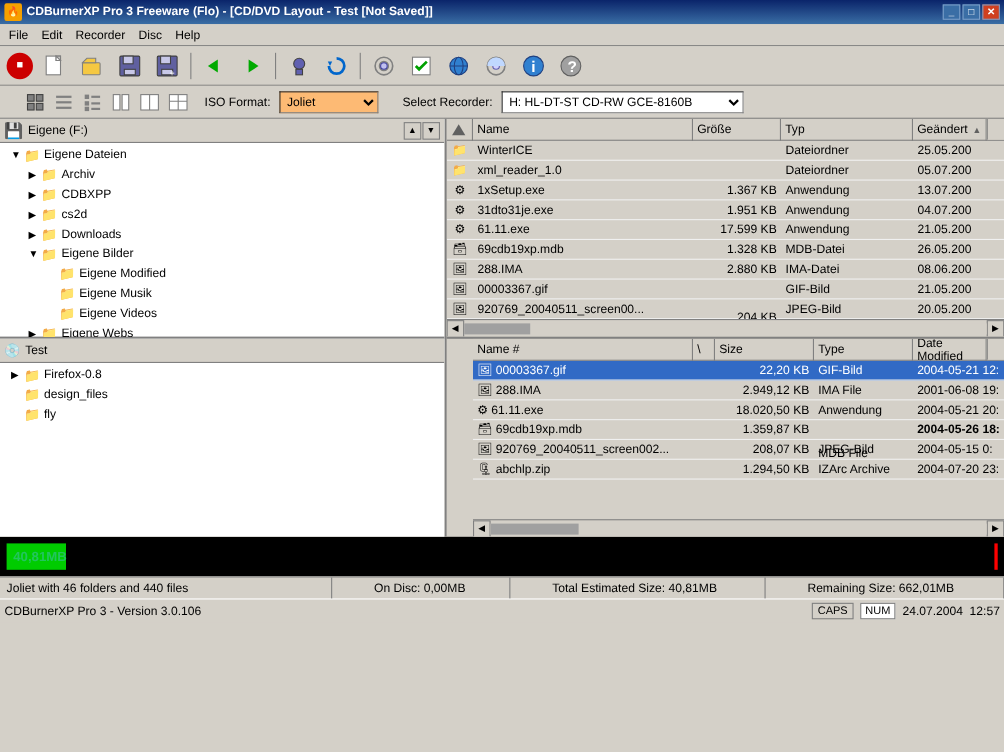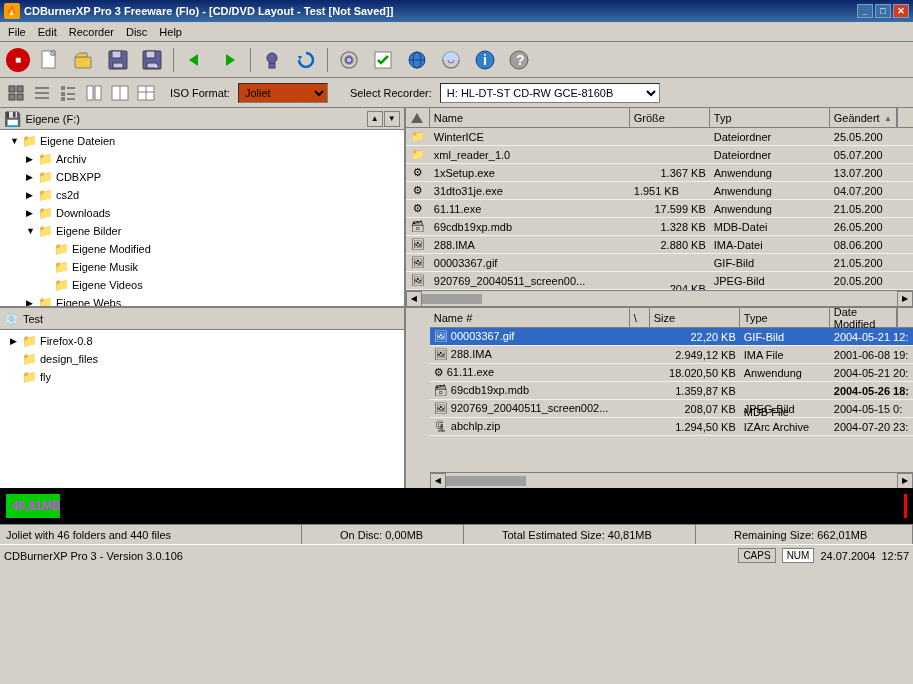--- a/index.html
+++ b/index.html
@@ -61,21 +61,21 @@
     }
     .tb-stop { background: #c00020; border-radius: 50%; width: 28px; height: 28px; display: flex; align-items: center; justify-content: center; }
     .tb-sep { width: 1px; height: 24px; background: #808080; margin: 0 3px; }
 
     
     .toolbar2 {
       background: #d4d0c8;
       height: 30px;
       display: flex;
       align-items: center;
-      padding: 2px 4px;
+      padding: 2px 20px;
       gap: 2px;
       border-bottom: 1px solid #808080;
     }
     .tb2-btn {
       width: 24px; height: 24px;
       display: flex; align-items: center; justify-content: center;
       border: 1px solid transparent;
       cursor: pointer;
       font-size: 11px;
     }
@@ -83,21 +83,21 @@
     
     .iso-section {
       display: flex;
       align-items: center;
       gap: 8px;
       margin-left: 10px;
     }
     .iso-select {
       height: 20px;
       border: 1px inset #808080;
-      background: #c2410c;
+      background: #fdba74;
       padding: 0 2px;
       font-size: 11px;
       width: 90px;
     }
     .recorder-section {
       display: flex;
       align-items: center;
       gap: 8px;
       margin-left: 20px;
     }
@@ -573,21 +573,21 @@
         <div class="file-row">
           <div class="file-cell" style="width:24px; text-align:center;">⚙</div>
           <div class="file-cell" style="width:200px;">1xSetup.exe</div>
           <div class="file-cell" style="width:80px; text-align:right;">1.367 KB</div>
           <div class="file-cell" style="width:120px;">Anwendung</div>
           <div class="file-cell" style="flex:1;">13.07.200</div>
         </div>
         <div class="file-row">
           <div class="file-cell" style="width:24px; text-align:center;">⚙</div>
           <div class="file-cell" style="width:200px;">31dto31je.exe</div>
-          <div class="file-cell" style="width:80px; ">1.951 KB</div>
+          <div class="file-cell" style="width:80px; text-align:right;">1.951 KB</div>
           <div class="file-cell" style="width:120px;">Anwendung</div>
           <div class="file-cell" style="flex:1;">04.07.200</div>
         </div>
         <div class="file-row">
           <div class="file-cell" style="width:24px; text-align:center;">⚙</div>
           <div class="file-cell" style="width:200px;">61.11.exe</div>
           <div class="file-cell" style="width:80px; text-align:right;">17.599 KB</div>
           <div class="file-cell" style="width:120px;">Anwendung</div>
           <div class="file-cell" style="flex:1;">21.05.200</div>
         </div>
@@ -694,21 +694,21 @@
       </div>
     </div>
   </div>
 </div>
 
 <div class="progress-area">
   <div style="flex:1; position:relative; height:24px;">
     <div style="position:absolute; left:0; top:0; width:6%; height:100%; background:#00cc00; display:flex; align-items:center; padding:0 4px;">
     </div>
     <div style="position:absolute; left:0; top:0; height:100%; display:flex; align-items:center; padding:0 6px;">
-      <span style="color:#d946ef; font-size:12px; font-weight:bold;">40,81MB</span>
+      <span style="color:#22c55e; font-size:12px; font-weight:bold;">40,81MB</span>
     </div>
     <div style="position:absolute; right:0; top:0; width:3px; height:100%; background:red;"></div>
   </div>
 </div>
 
 <div class="status-bar">
   <div class="status-panel" style="flex:1;">
     <span>Joliet with 46 folders and 440 files</span>
   </div>
   <div class="status-panel" style="width:130px;">

